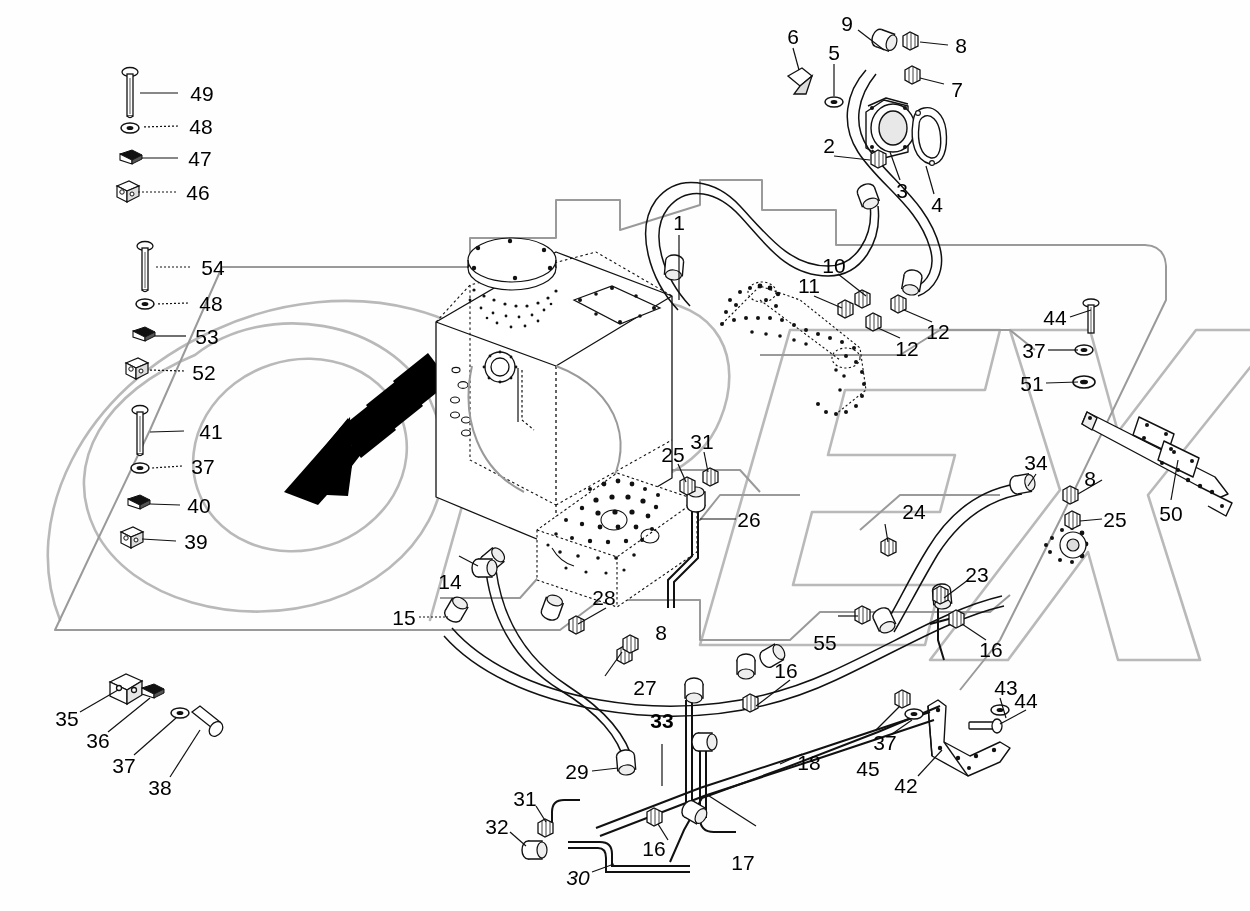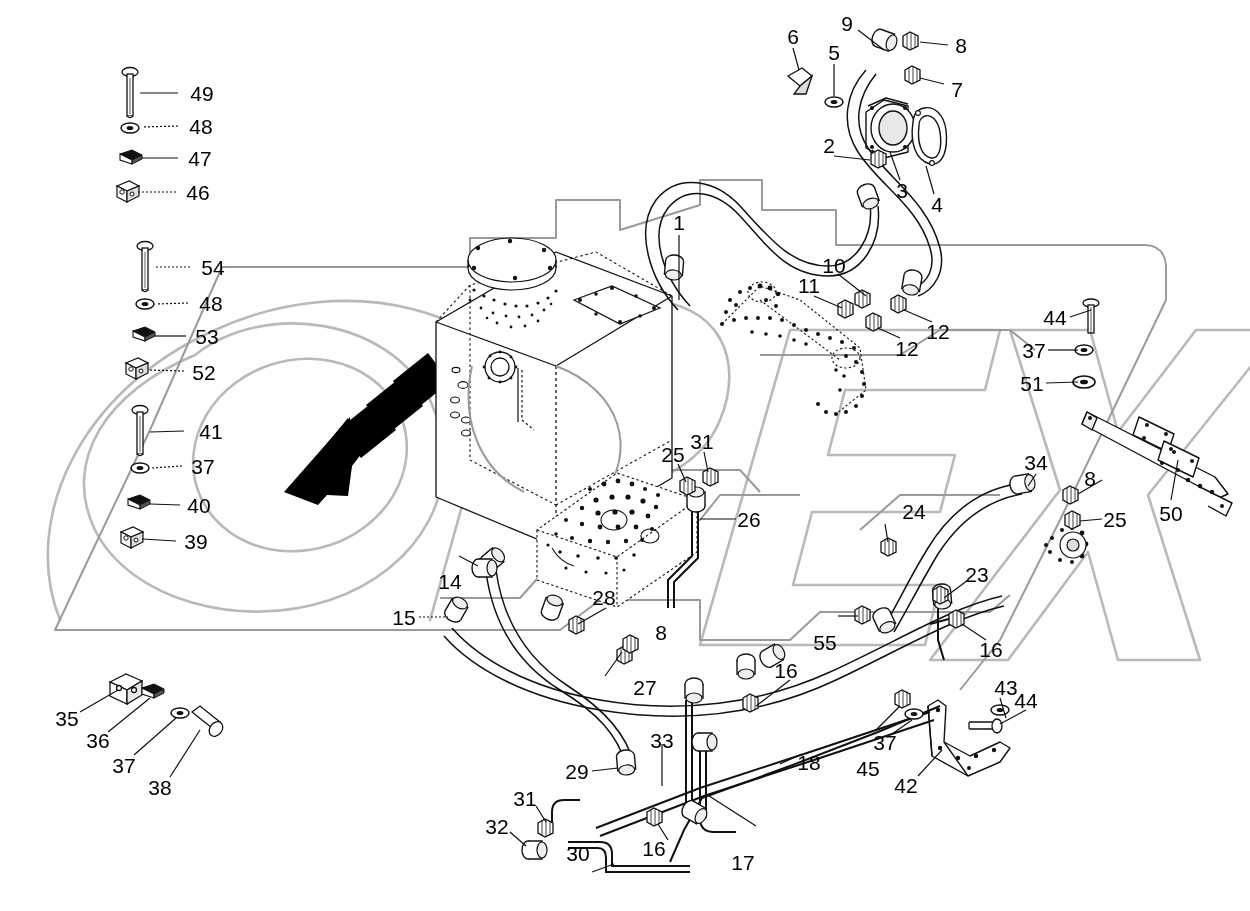--- a/index.html
+++ b/index.html
@@ -625,25 +625,25 @@
       <div class="callout" style="left: 743px; top: 827px; margin-top: 35px;">17</div>
       <div class="callout" style="left: 809px; top: 762px;">18</div>
       <div class="callout" style="left: 977px; top: 574px;">23</div>
       <div class="callout" style="left: 885px; top: 511px; margin-left: 29px;">24</div>
       <div class="callout" style="left: 673px; top: 454px;">25</div>
       <div class="callout" style="left: 1115px; top: 519px;">25</div>
       <div class="callout" style="left: 749px; top: 519px;">26</div>
       <div class="callout" style="left: 603px; top: 687px; margin-left: 42px;">27</div>
       <div class="callout" style="left: 604px; top: 597px;">28</div>
       <div class="callout" style="left: 577px; top: 771px;">29</div>
-      <div class="callout" style="left: 578px; top: 853px;">30</div>
+      <div class="callout" style="left: 578px; top: 877px; font-style: italic;">30</div>
       <div class="callout" style="left: 702px; top: 441px;">31</div>
       <div class="callout" style="left: 525px; top: 798px;">31</div>
       <div class="callout" style="left: 497px; top: 826px;">32</div>
-      <div class="callout" style="left: 662px; top: 740px;">33</div>
+      <div class="callout" style="left: 662px; top: 720px; font-weight: bold;">33</div>
       <div class="callout" style="left: 1036px; top: 462px;">34</div>
       <div class="callout" style="left: 67px; top: 718px;">35</div>
       <div class="callout" style="left: 98px; top: 740px;">36</div>
       <div class="callout" style="left: 203px; top: 466px;">37</div>
       <div class="callout" style="left: 124px; top: 765px;">37</div>
       <div class="callout" style="left: 1034px; top: 350px;">37</div>
       <div class="callout" style="left: 885px; top: 742px;">37</div>
       <div class="callout" style="left: 160px; top: 787px;">38</div>
       <div class="callout" style="left: 196px; top: 541px;">39</div>
       <div class="callout" style="left: 199px; top: 505px;">40</div>

